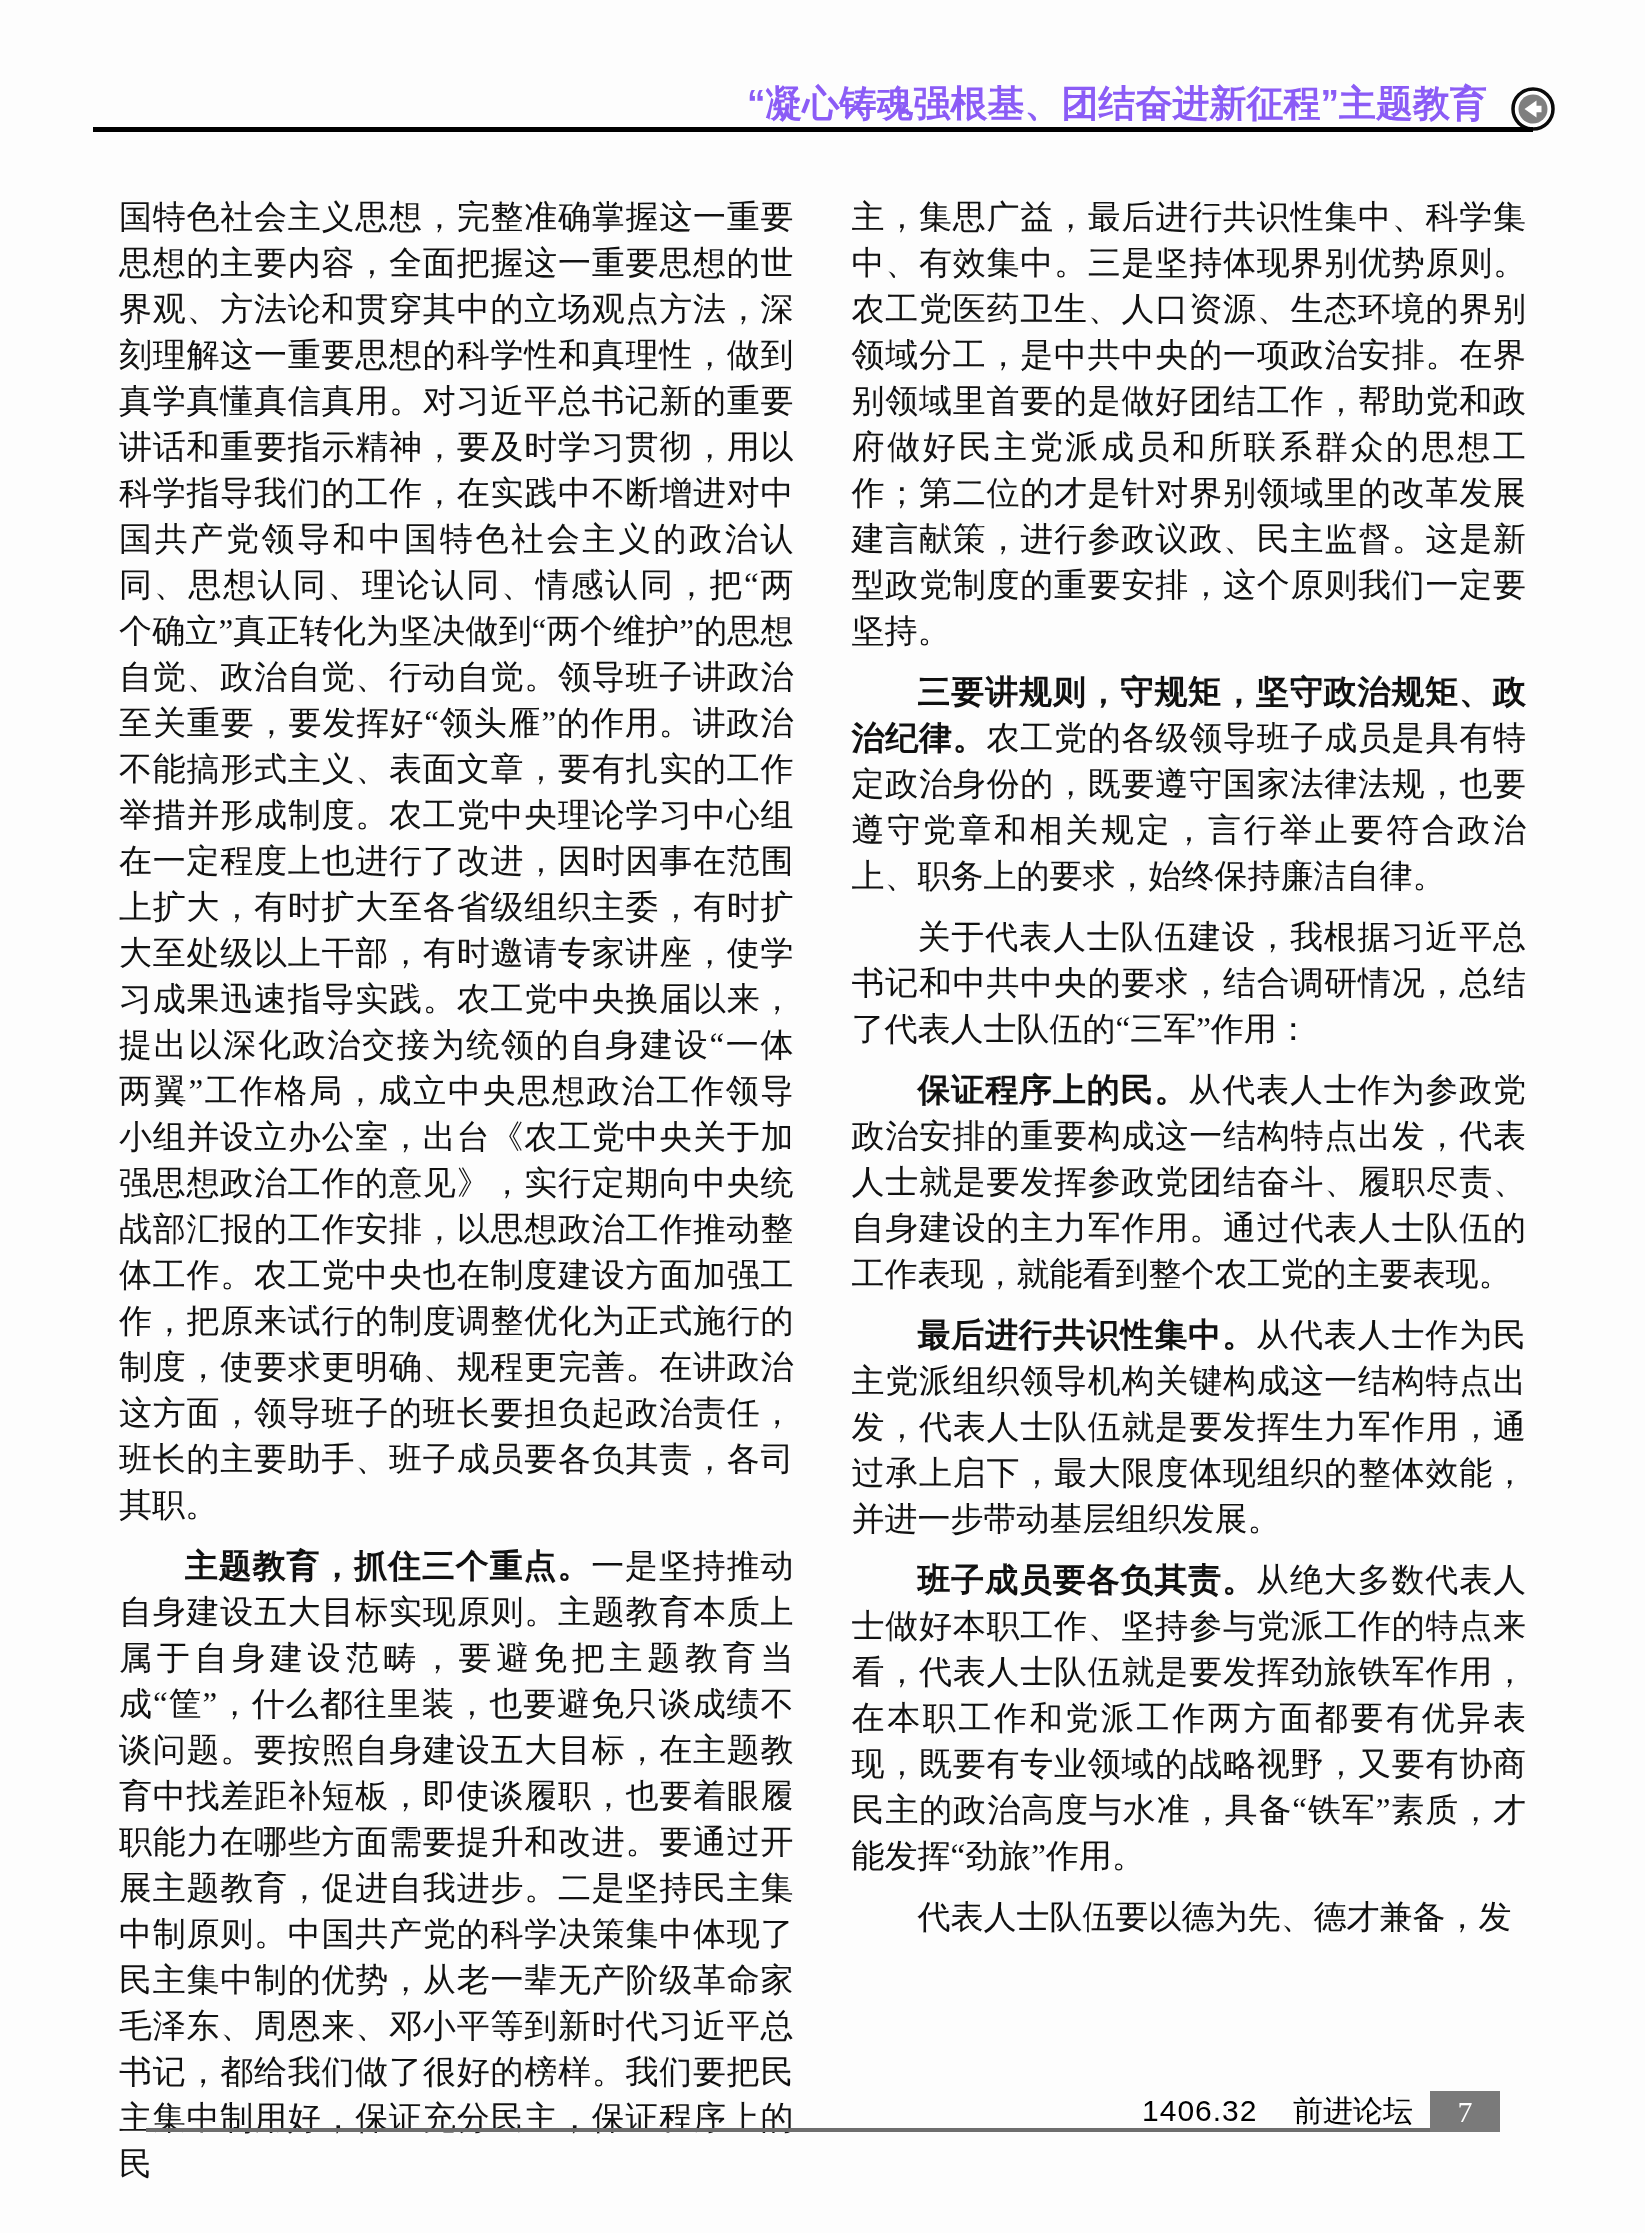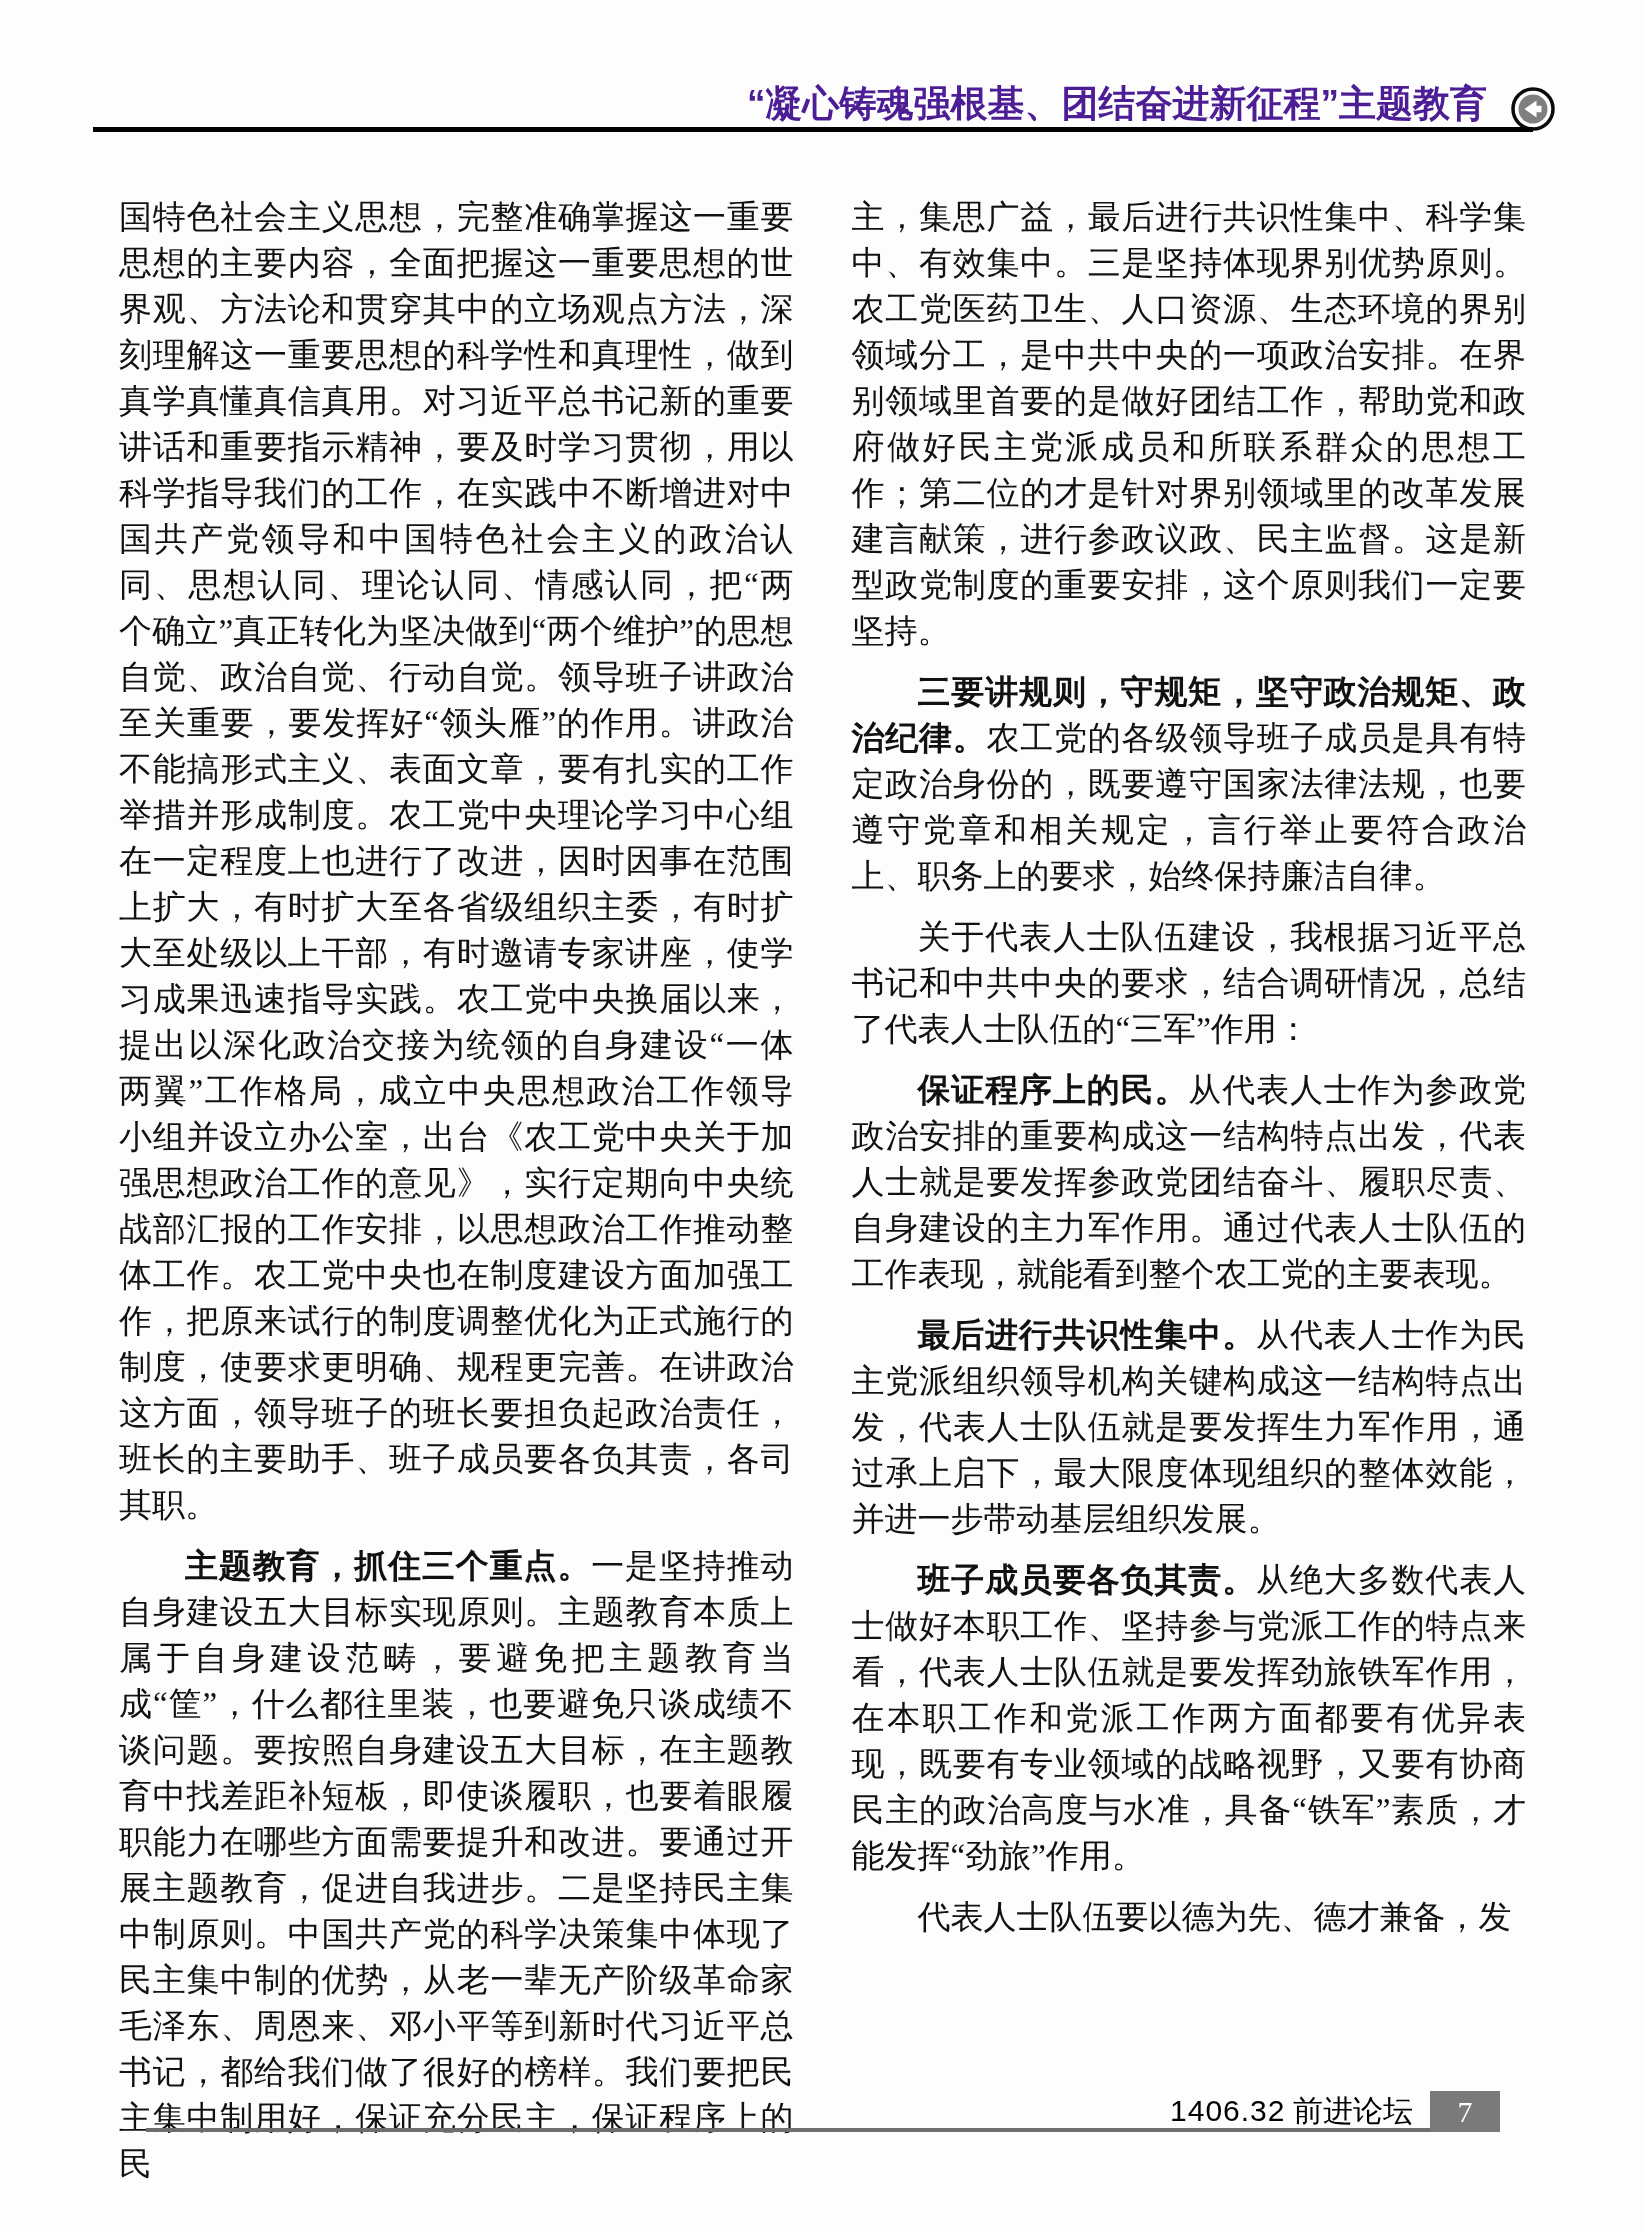--- a/index.html
+++ b/index.html
@@ -14,21 +14,21 @@
   }
   
   .header-title{
     position:absolute;
     top:84px;right:159px;
     font-family:"Liberation Sans","DejaVu Sans",sans-serif;
     font-weight:bold;
     font-size:37px;
     line-height:40px;
     white-space:nowrap;
-    color:#4c1d95;
+    color:#8b5cf6;
   }
   .header-rule{
     position:absolute;
     top:127px;left:93px;
     width:1440px;height:5px;
     background:#000;
   }
   .header-icon{
     position:absolute;
     top:86px;left:1510px;
@@ -58,20 +58,21 @@
     height:40px;line-height:40px;
     font-size:30px;
     white-space:nowrap;
     color:#000;
   }
   .footer-issue{
     font-family:"Liberation Sans","DejaVu Sans",sans-serif;
     letter-spacing:1px;
   }
   .footer-journal{
+    margin-left:28px;
     font-family:"Liberation Serif","DejaVu Serif",serif;
   }
   .page-num-badge{
     position:absolute;
     top:2091px;left:1430px;
     width:70px;height:41px;
     background:#7a7a7a;
     color:#fff;
     font-size:30px;
     line-height:41px;

